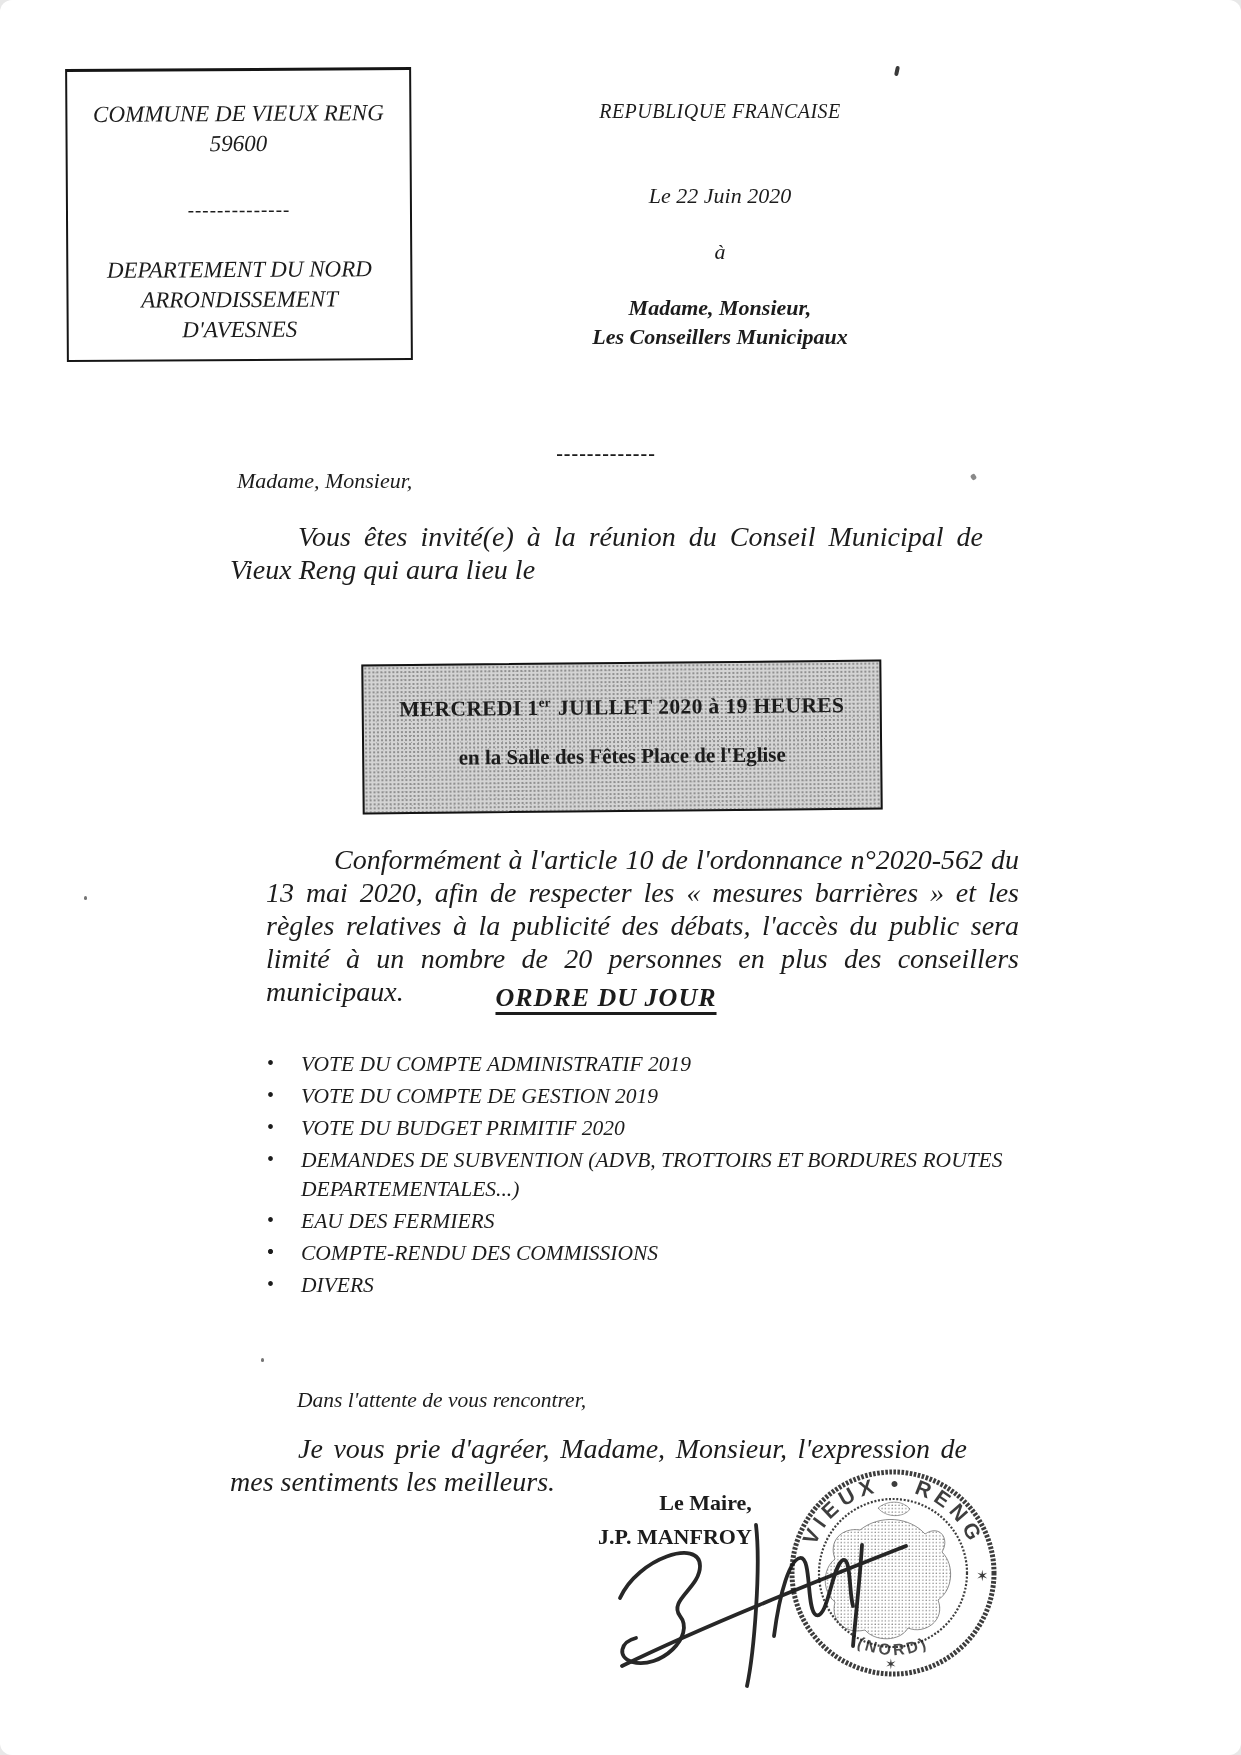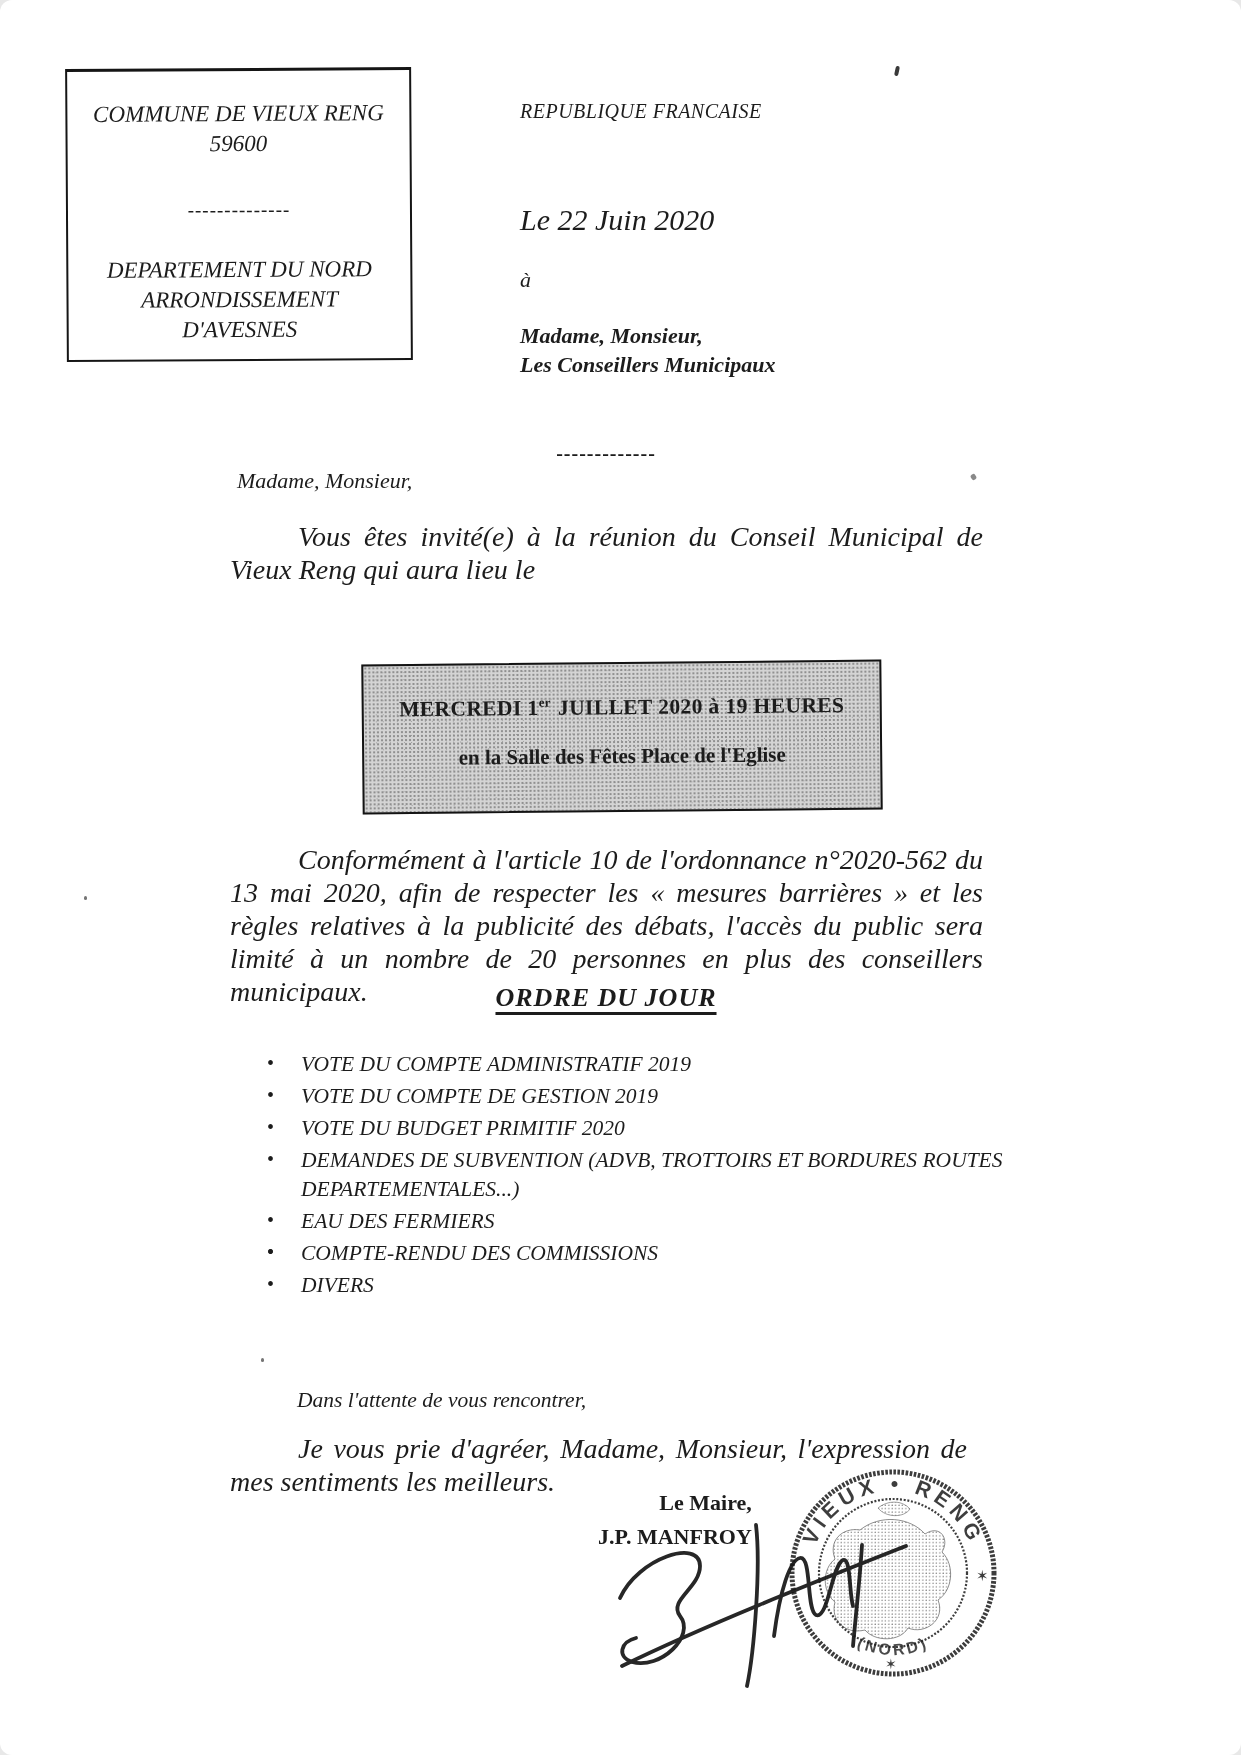--- a/index.html
+++ b/index.html
@@ -24,37 +24,37 @@
     text-align:center;
     font-style:italic;
     font-size:23px;
     line-height:30px;
   }
   .lh-box .l1{margin-top:28px;}
   .lh-box .sep{margin-top:36px;font-weight:bold;letter-spacing:1px;font-style:normal;font-size:19px;}
   .lh-box .l3{margin-top:30px;}
 
   
-  .hdr-right{left:520px;top:100px;width:400px;}
+  .hdr-right{left:520px;top:100px;width:400px;text-align:center;}
   .rep{font-size:20px;font-style:italic;letter-spacing:0.5px;}
-  .date{margin-top:80px;font-size:30px;font-style:italic;}
+  .date{margin-top:60px;font-size:22px;font-style:italic;}
   .toword{margin-top:30px;font-size:22px;font-style:italic;}
   .recip{margin-top:28px;font-size:22px;font-style:italic;font-weight:bold;line-height:29px;}
 
   .title{left:0;top:398px;width:1222px;text-align:center;font-size:31px;font-style:italic;letter-spacing:1px;}
   .title-sep{left:0;top:442px;width:1212px;text-align:center;font-size:20px;font-weight:bold;letter-spacing:1px;}
 
   .salutation{left:237px;top:468px;font-size:22px;font-style:italic;}
   .para{
     left:230px;width:753px;
     font-size:28px;font-style:italic;
     line-height:33px;text-align:justify;text-indent:68px;
   }
   .intro{top:520px;}
-  .regulation{top:843px;}
+  .regulation{top:843px;margin-left:36px;}
 
   
   .meeting-box{
     left:362px;top:662px;width:520px;height:150px;
     border:2.5px solid #131313;
     transform:rotate(-0.55deg);
     background-color:#d4d4d4;
     background-image:
       radial-gradient(#8b8b8b 0.7px, transparent 0.8px),
       radial-gradient(#9d9d9d 0.6px, transparent 0.75px);

